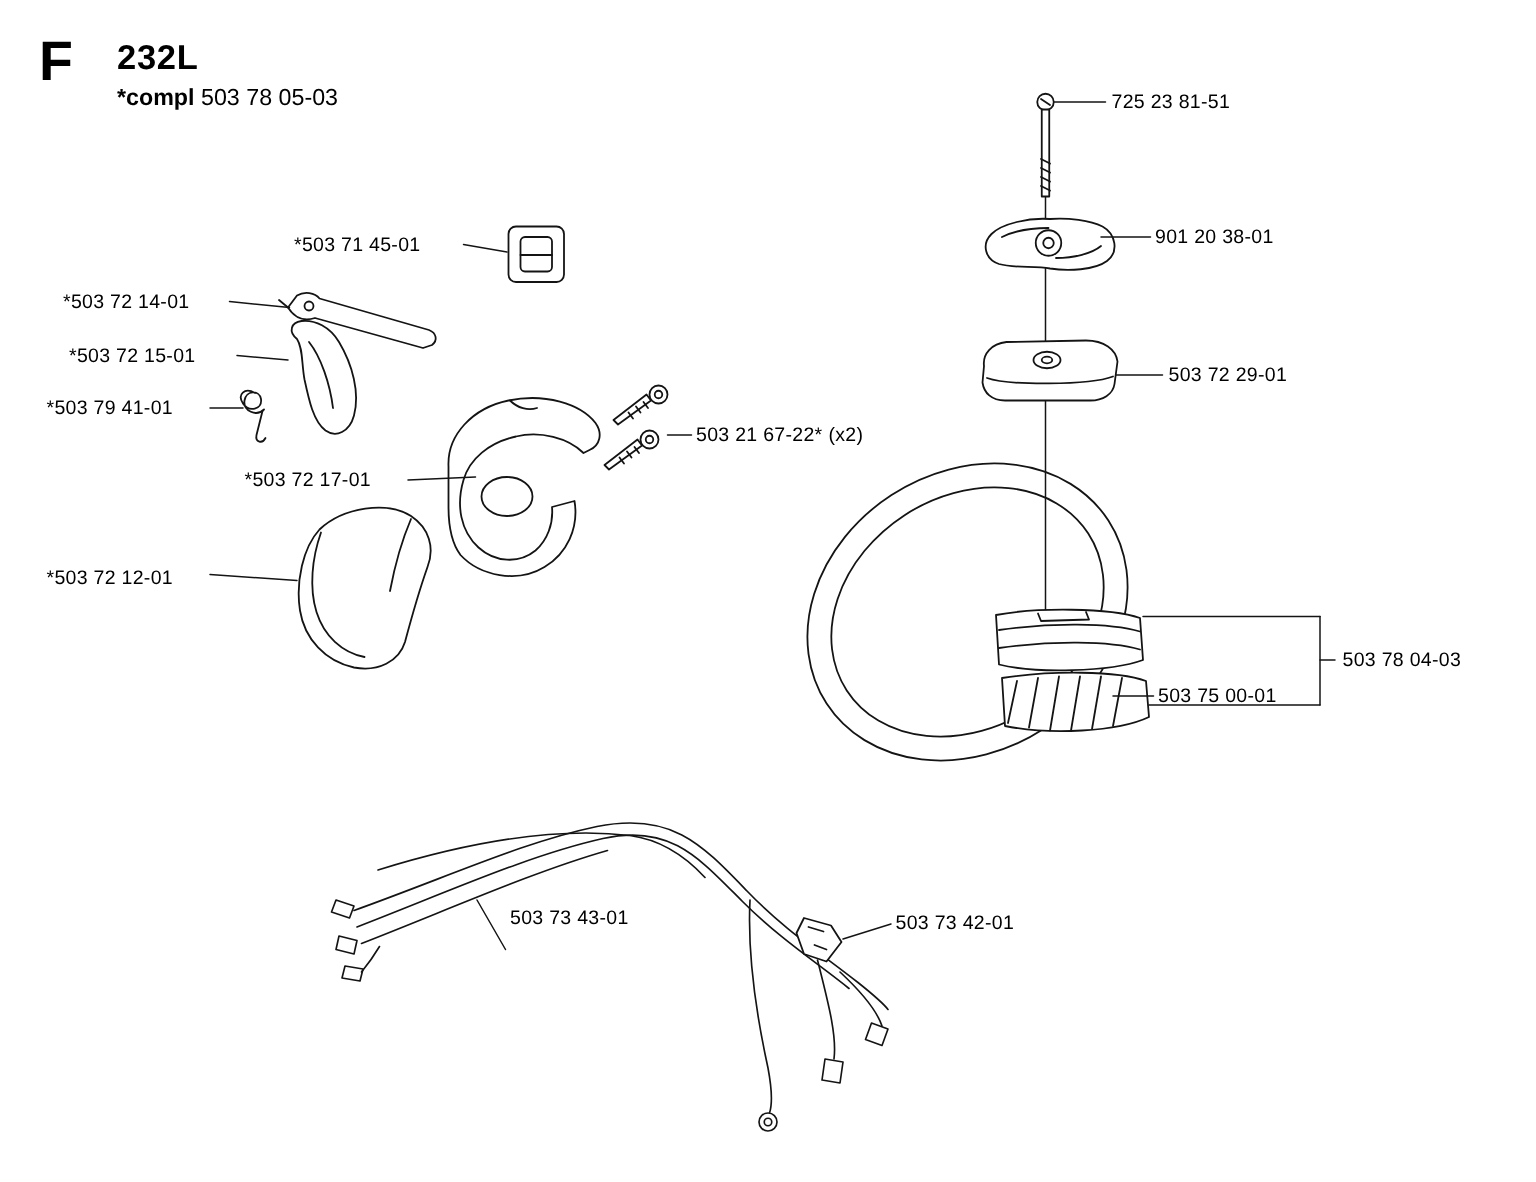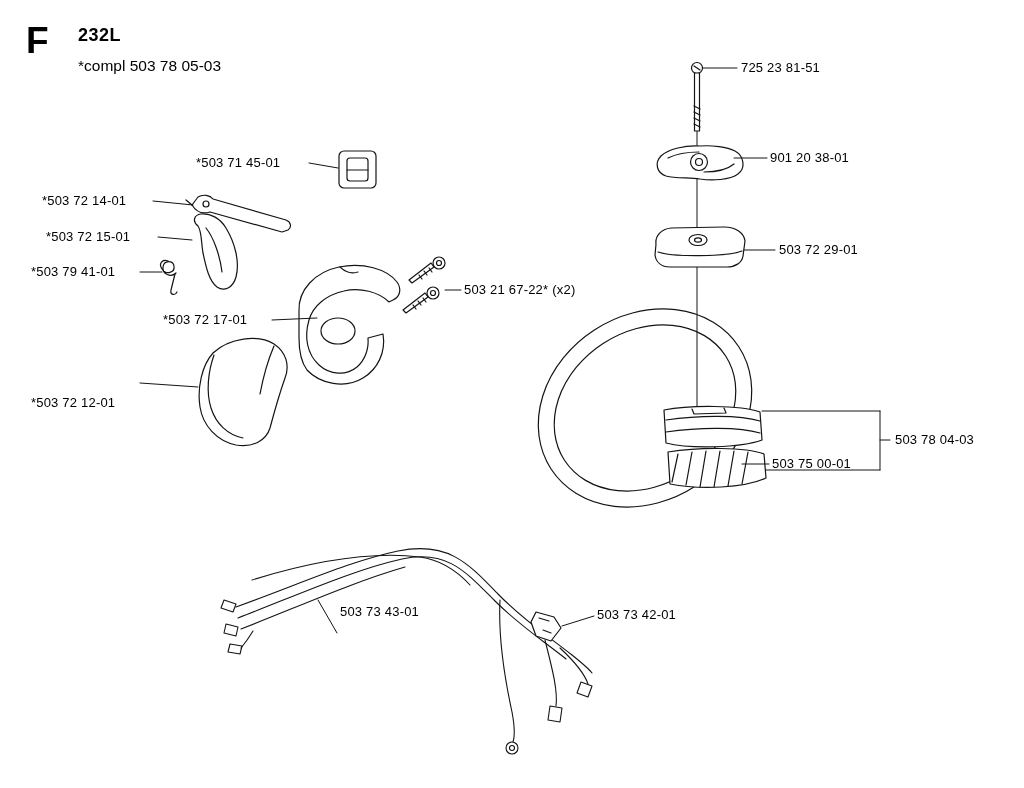--- a/index.html
+++ b/index.html
@@ -2,23 +2,23 @@
 <html><head>
 <meta charset="utf-8">
 <style>
   html,body{margin:0;padding:0;background:#fff;}
   .stage{
     position:relative;width:1024px;height:788px;background:#ffffff;
     font-family:"Liberation Sans", sans-serif;color:#000;overflow:hidden;
   }
   .diagram-svg{position:absolute;left:0;top:0;width:1024px;height:788px;}
   .label{position:absolute;font-size:13px;white-space:nowrap;letter-spacing:0.2px;}
-  .bold{font-weight:normal;}
+  .bold{font-weight:bold;}
   .section-letter{position:absolute;left:26px;top:20px;font-size:37px;font-weight:bold;}
-  .model{position:absolute;left:78px;top:25px;font-size:18px;font-weight:bold;letter-spacing:0.5px;}
+  .model{position:absolute;left:78px;top:25px;font-size:23px;font-weight:bold;letter-spacing:0.5px;}
   .compl{position:absolute;left:78px;top:57px;font-size:15.5px;}
   .qty{margin-left:4px;font-weight:normal;}
 </style>
 </head>
 <body>
 
 <div class="stage">
 
   <svg class="diagram-svg" viewBox="0 0 1024 788" fill="none" stroke="#141414" stroke-width="1.2" stroke-linecap="round" stroke-linejoin="round">
 
@@ -180,17 +180,17 @@
   <div class="label" style="left:895px;top:432px">503 78 04-03</div>
   <div class="label" style="left:772px;top:456px">503 75 00-01</div>
   <div class="label" style="left:464px;top:282px">
     <span>503 21 67-22*</span><span class="qty">(x2)</span>
   </div>
   <div class="label" style="left:196px;top:155px">*503 71 45-01</div>
   <div class="label" style="left:42px;top:193px">*503 72 14-01</div>
   <div class="label" style="left:46px;top:229px">*503 72 15-01</div>
   <div class="label" style="left:31px;top:264px">*503 79 41-01</div>
   <div class="label" style="left:163px;top:312px">*503 72 17-01</div>
-  <div class="label" style="left:31px;top:395px">*503 72 12-01</div>
+  <div class="label" style="left:31px;top:377px">*503 72 12-01</div>
   <div class="label" style="left:597px;top:607px">503 73 42-01</div>
   <div class="label" style="left:340px;top:604px">503 73 43-01</div>
 
 </div>
 
 </body></html>

